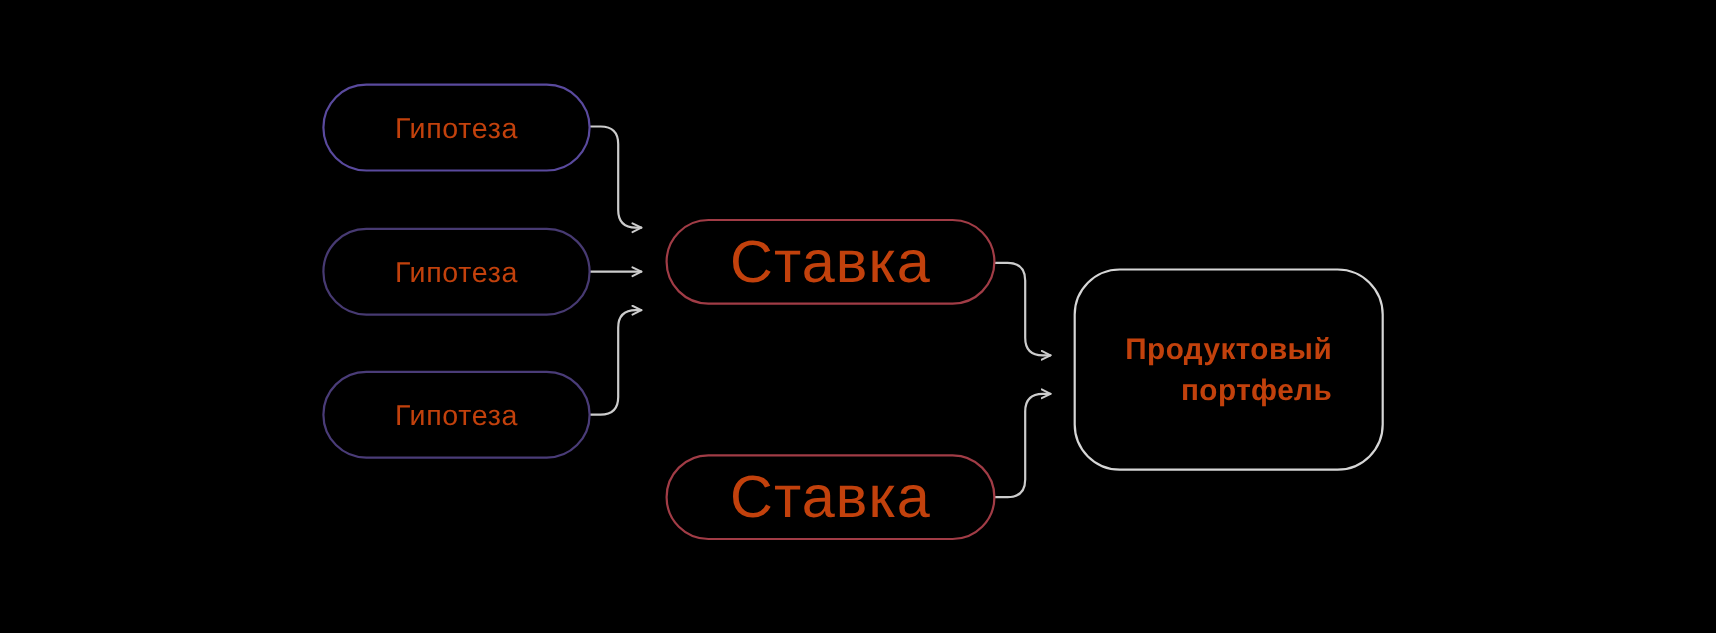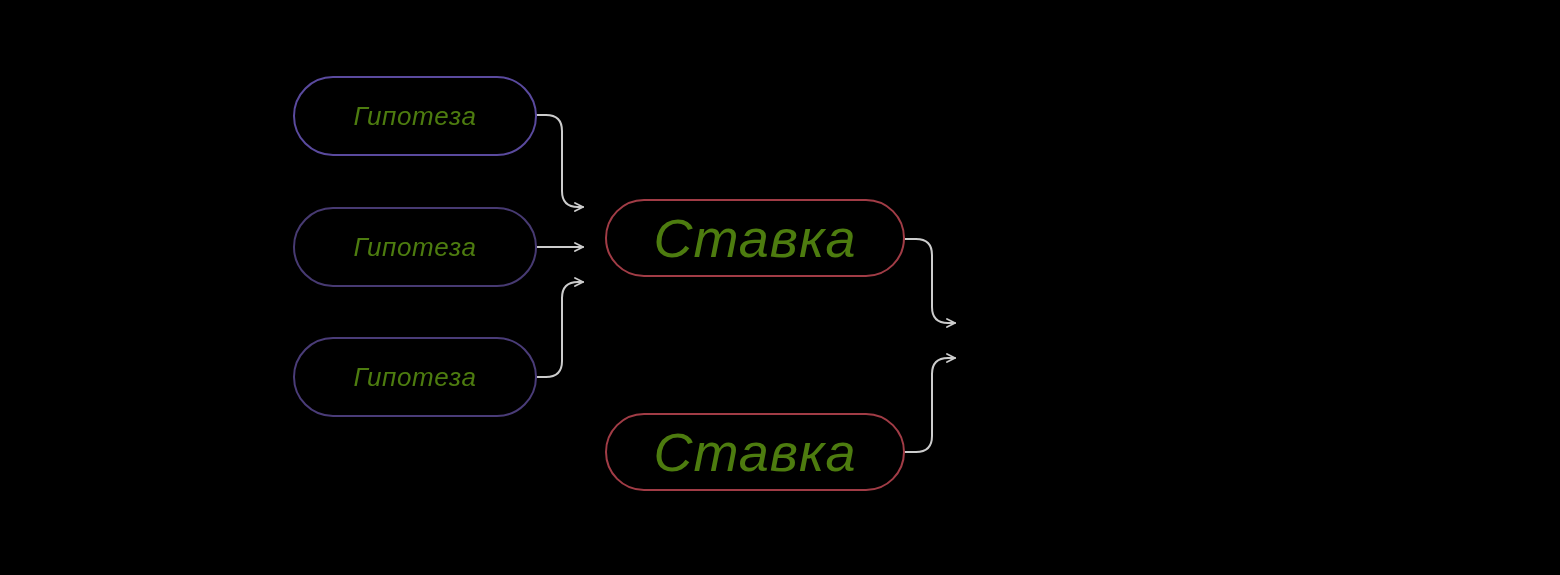--- a/index.html
+++ b/index.html
@@ -23,23 +23,22 @@
     height: 575px;
     pointer-events: none;
   }
   .node {
     position: absolute;
     box-sizing: border-box;
     display: flex;
     align-items: center;
     justify-content: center;
     text-align: right;
-    color: #4d7c0f;
+    color: #c2410c;
     background: #000000;
-    font-style: italic;
   }
   .hyp-node {
     left: 293px;
     width: 244px;
     height: 80px;
     border: 2px solid #4a3c78;
     border-radius: 41px;
     font-size: 26px;
     font-weight: 500;
     letter-spacing: 0.6px;
@@ -108,14 +107,20 @@
   </div>
 
   <div class="node bet-node bet-1" style="border-color: rgb(161, 60, 70);">
     <span class="node-label">Ставка</span>
   </div>
 
   <div class="node bet-node bet-2" style="border-color: rgb(161, 60, 70);">
     <span class="node-label">Ставка</span>
   </div>
 
+  <div class="node portfolio-node" style="border-color: rgb(214, 214, 214);">
+    <div>
+      <span class="node-label">Продуктовый</span>
+      <span class="node-label">портфель</span>
+    </div>
+  </div>
 
 </div>
 
 </body></html>

